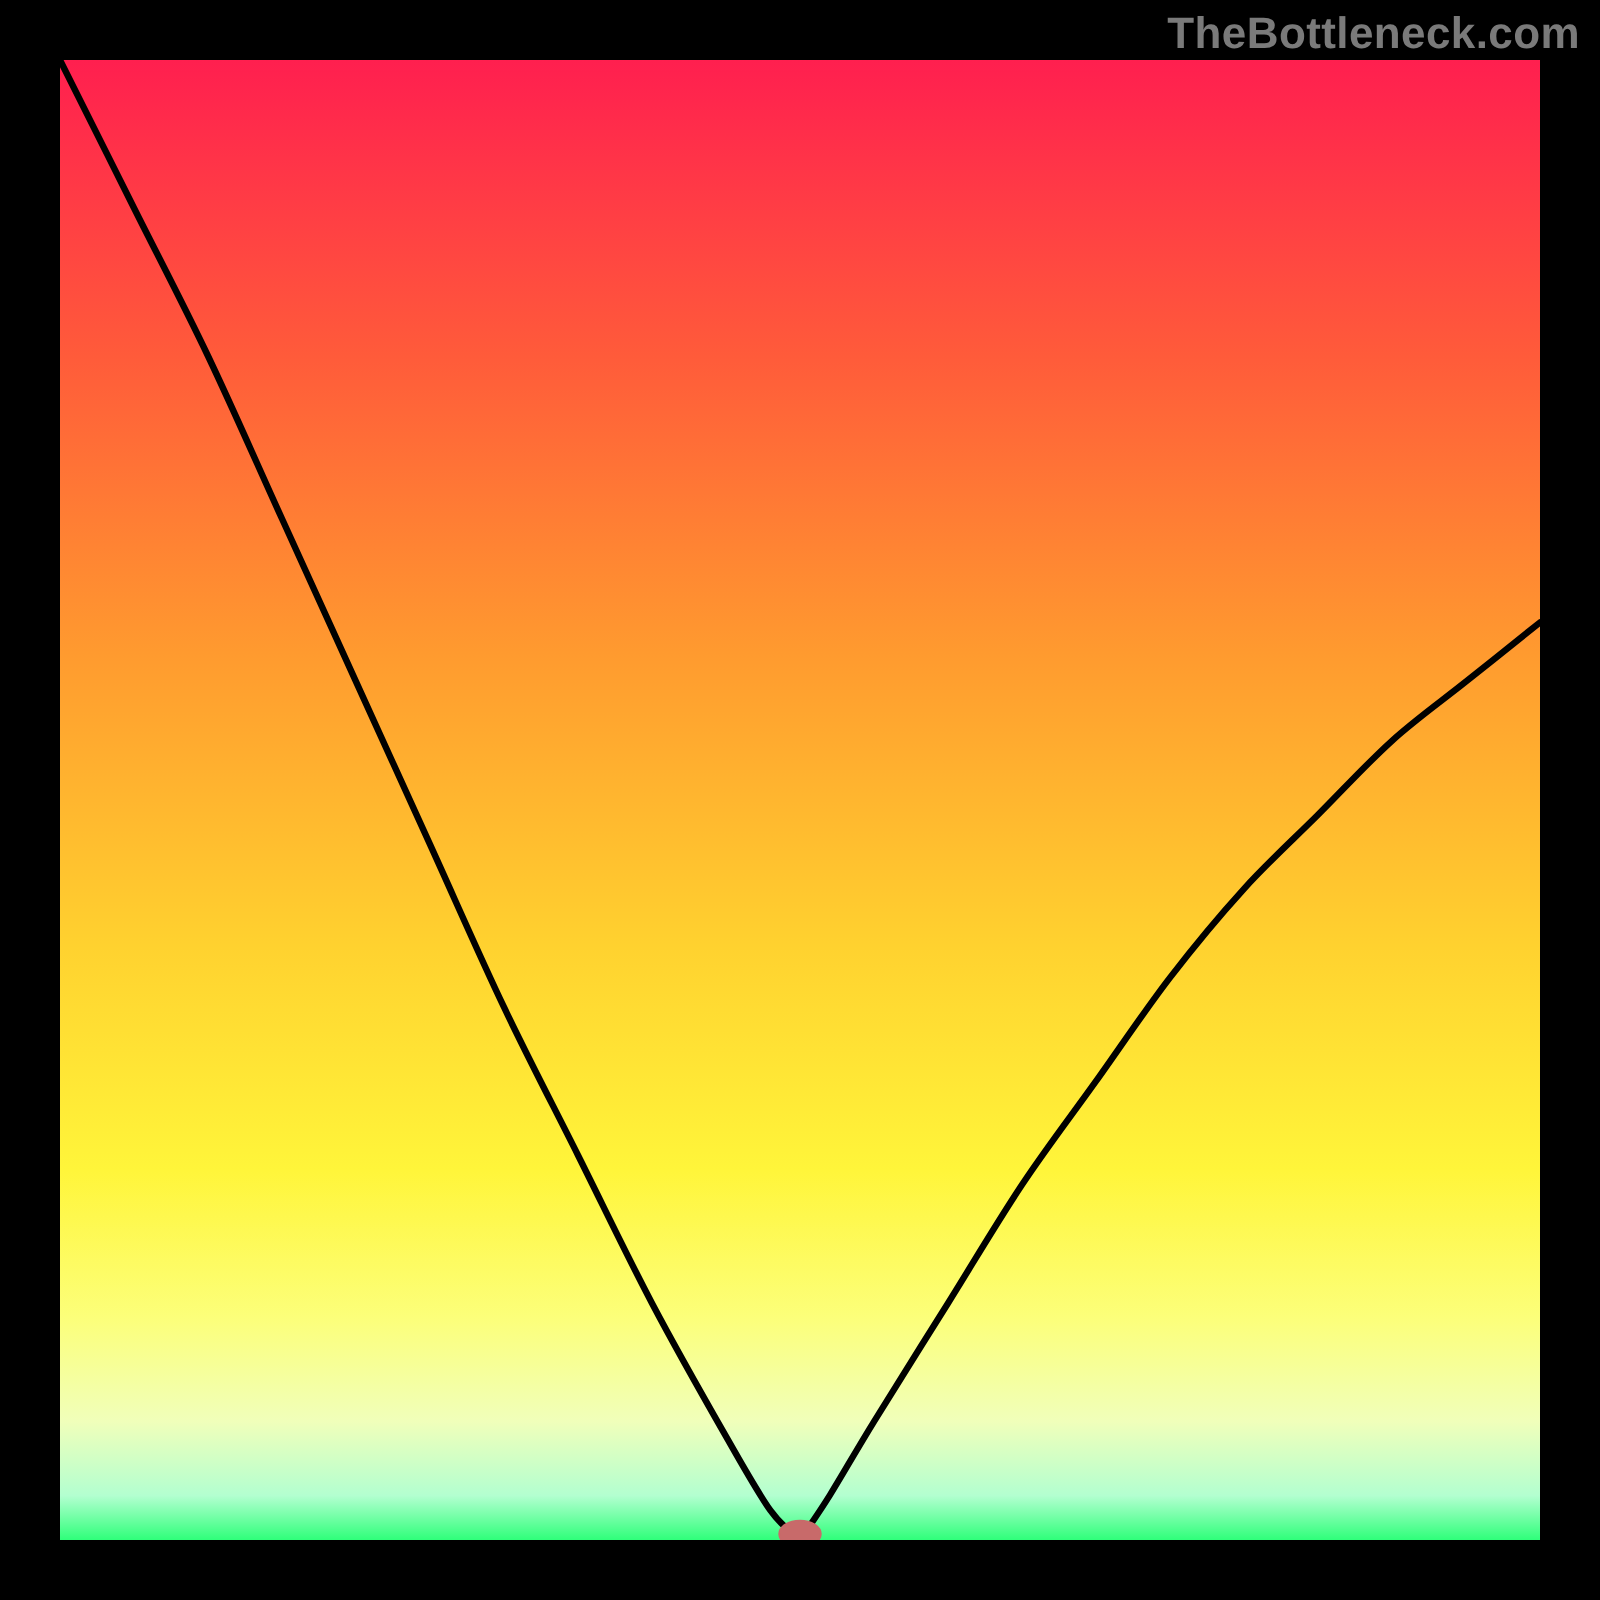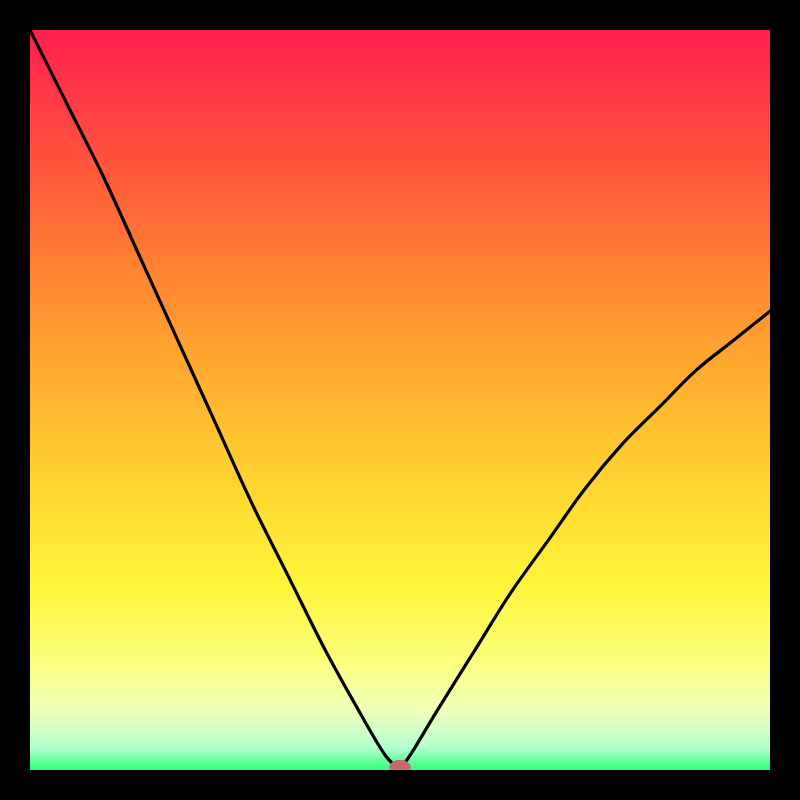--- a/index.html
+++ b/index.html
@@ -36,20 +36,21 @@
     background: #000;
   }
   svg {
     display: block;
   }
 </style>
 </head>
 <body>
 
 <div class="frame">
+  <div class="watermark">TheBottleneck.com</div>
 
   <div class="plot-wrap">
     <svg id="chart-svg" width="740" height="740" viewBox="0 0 740 740" preserveAspectRatio="none">
       <defs>
         <linearGradient id="bg-grad" x1="0" y1="0" x2="0" y2="1">
             <stop offset="0%" stop-color="#ff1f4f"></stop>
             <stop offset="20%" stop-color="#ff5b3a"></stop>
             <stop offset="40%" stop-color="#ff9a2f"></stop>
             <stop offset="60%" stop-color="#ffd22f"></stop>
             <stop offset="75%" stop-color="#fff53a"></stop>

